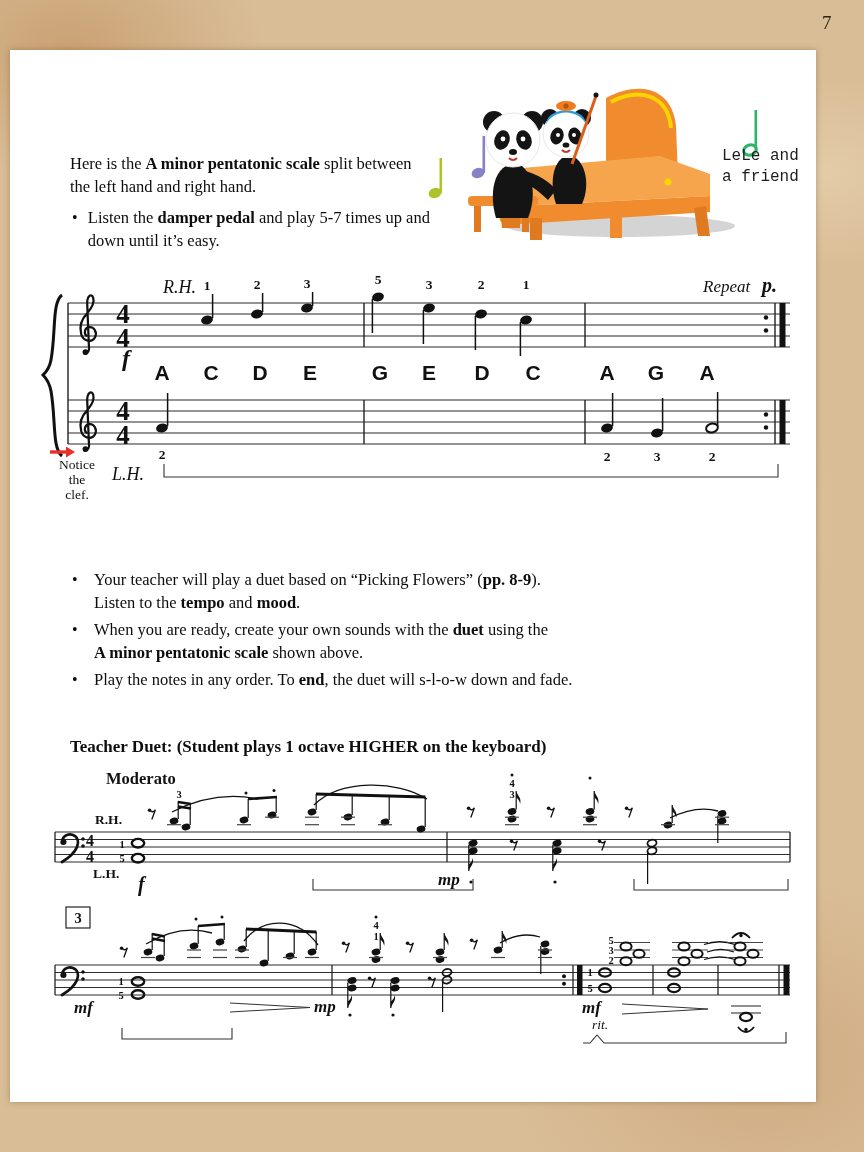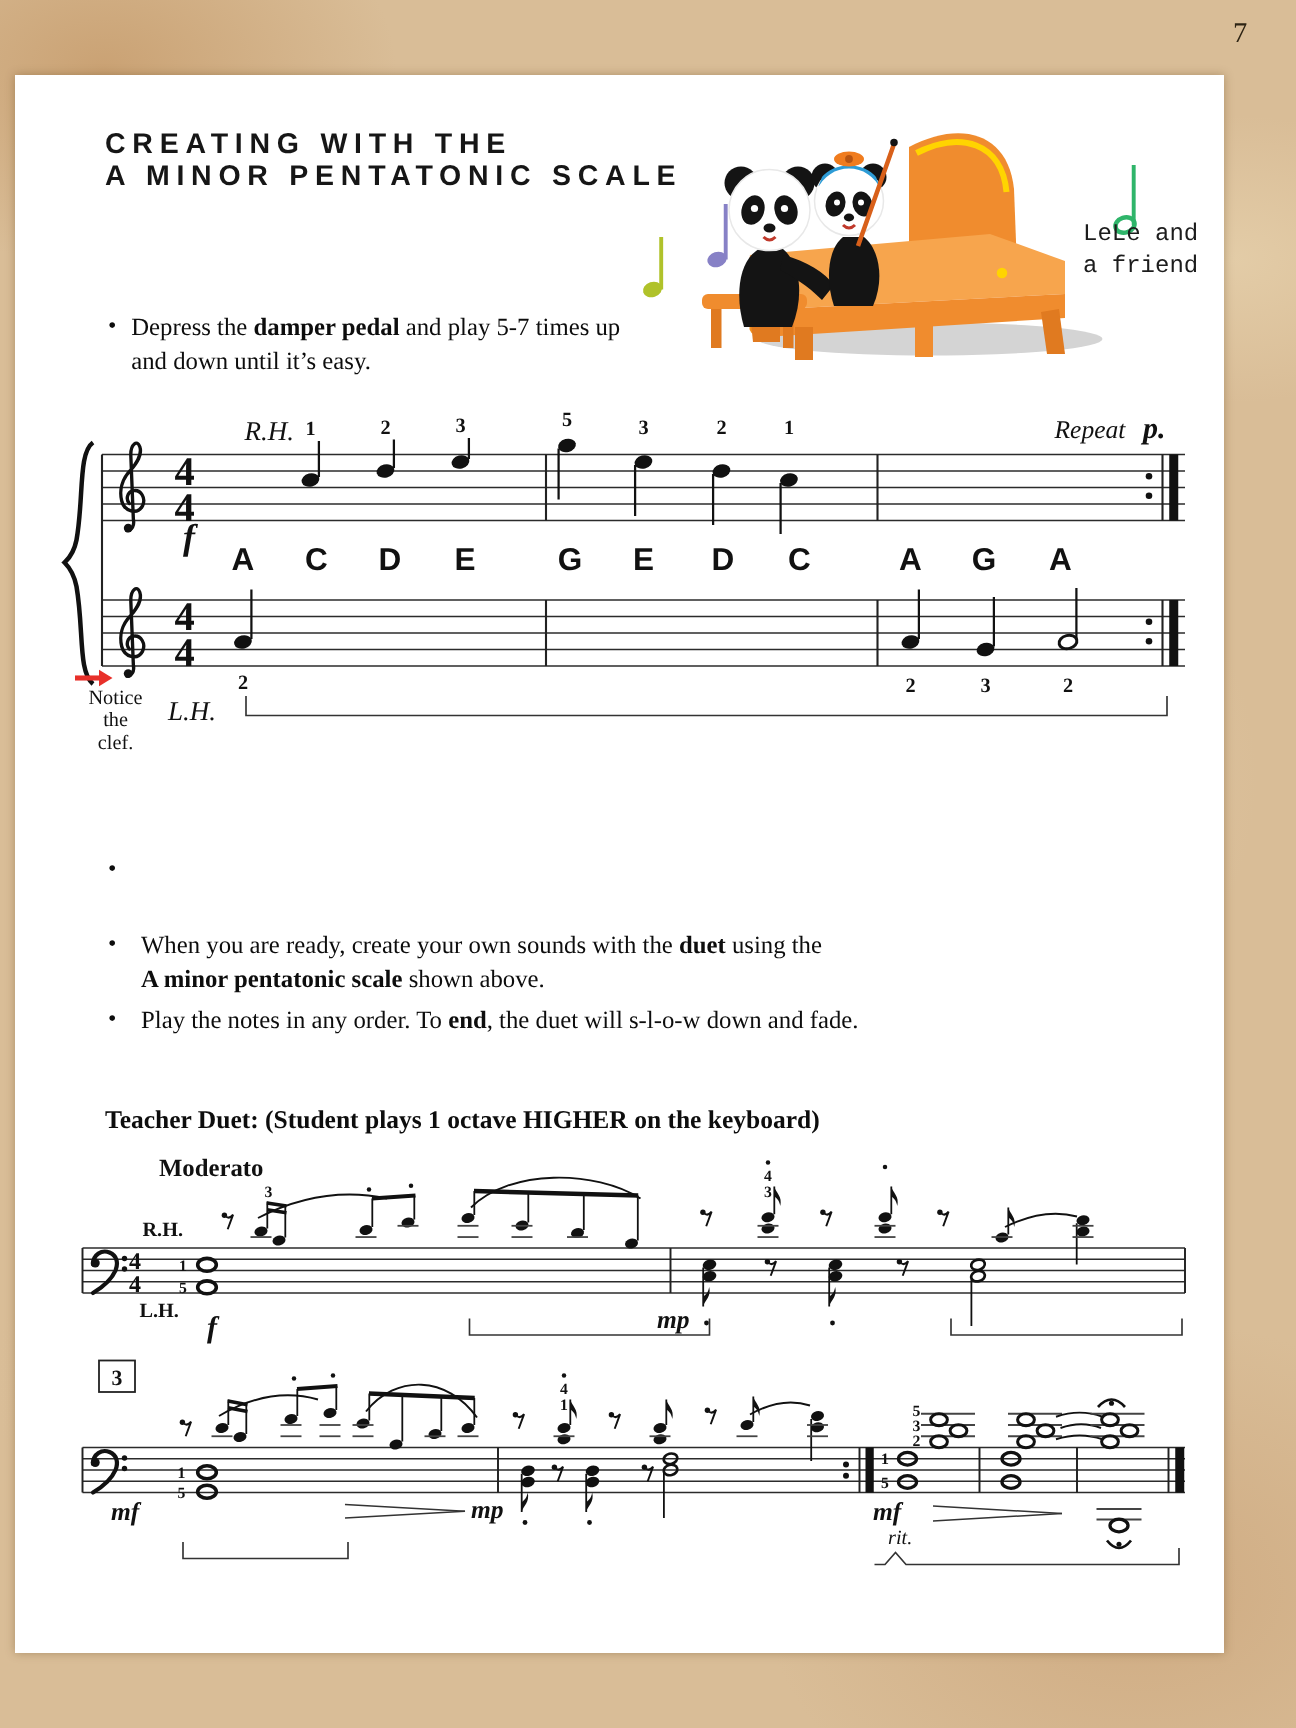--- a/index.html
+++ b/index.html
@@ -44,30 +44,30 @@
   .hairpin{stroke:#333;stroke-width:1;}
 </style>
 </head>
 <body>
 
 <div class="page">
   <div class="paper"></div>
 
   <div class="abs pagenum" style="left:822px;top:12px;">7</div>
 
-  <div class="abs title" style="left:70px;top:86px;">
-    <div>CREATING WITH THE</div>
-    <div>A MINOR PENTATONIC SCALE</div>
+
+  <div class="abs body-text" style="left:70px;top:152px;width:352px;">
+    <span>Here is the </span><span class="b">A minor pentatonic scale</span><span> split between</span>
+    <span>the left hand and right hand.</span>
   </div>
-
 
   <div class="abs body-text bullet-row" style="left:72px;top:206px;width:360px;">
     <div class="bullet-glyph">•</div>
     <div>
-      <span>Depress the </span><span class="b">damper pedal</span><span> and play 5-7 times</span>
+      <span>Listen the </span><span class="b">damper pedal</span><span> and play 5-7 times</span>
       <span>up and down until it’s easy.</span>
     </div>
   </div>
 
   <svg class="abs" style="left:410px;top:78px;" width="400" height="165" viewBox="0 0 400 165">
 
     <g fill="#b0c22a">
       <ellipse cx="25" cy="115" rx="6.5" ry="5" transform="rotate(-18 25 115)"></ellipse>
       <rect x="29.5" y="80" width="2.6" height="35"></rect>
     </g>
@@ -273,20 +273,24 @@
     <text class="small-serif" x="77" y="484">the</text>
     <text class="small-serif" x="77" y="499">clef.</text>
 
     <text class="lab" x="112" y="480">L.H.</text>
     <polyline class="brk" points="164,464 164,477 778,477 778,464"></polyline>
   </svg>
 
 
   <div class="abs body-text bullet-row" style="left:72px;top:568px;width:640px;">
     <div class="bullet-glyph">•</div>
+    <div>
+      <span>Your teacher will play a duet based on “Picking Flowers” (</span><span class="b">pp. 8-9</span><span>).</span><br>
+      <span>Listen to the </span><span class="b">tempo</span><span> and </span><span class="b">mood</span><span>.</span>
+    </div>
   </div>
 
   <div class="abs body-text bullet-row" style="left:72px;top:618px;width:640px;">
     <div class="bullet-glyph">•</div>
     <div>
       <span>When you are ready, create your </span><span class="i">own</span><span> sounds with the </span><span class="b">duet</span><span> using the</span><br>
       <span class="b">A minor pentatonic scale</span><span> shown above.</span>
     </div>
   </div>
 

